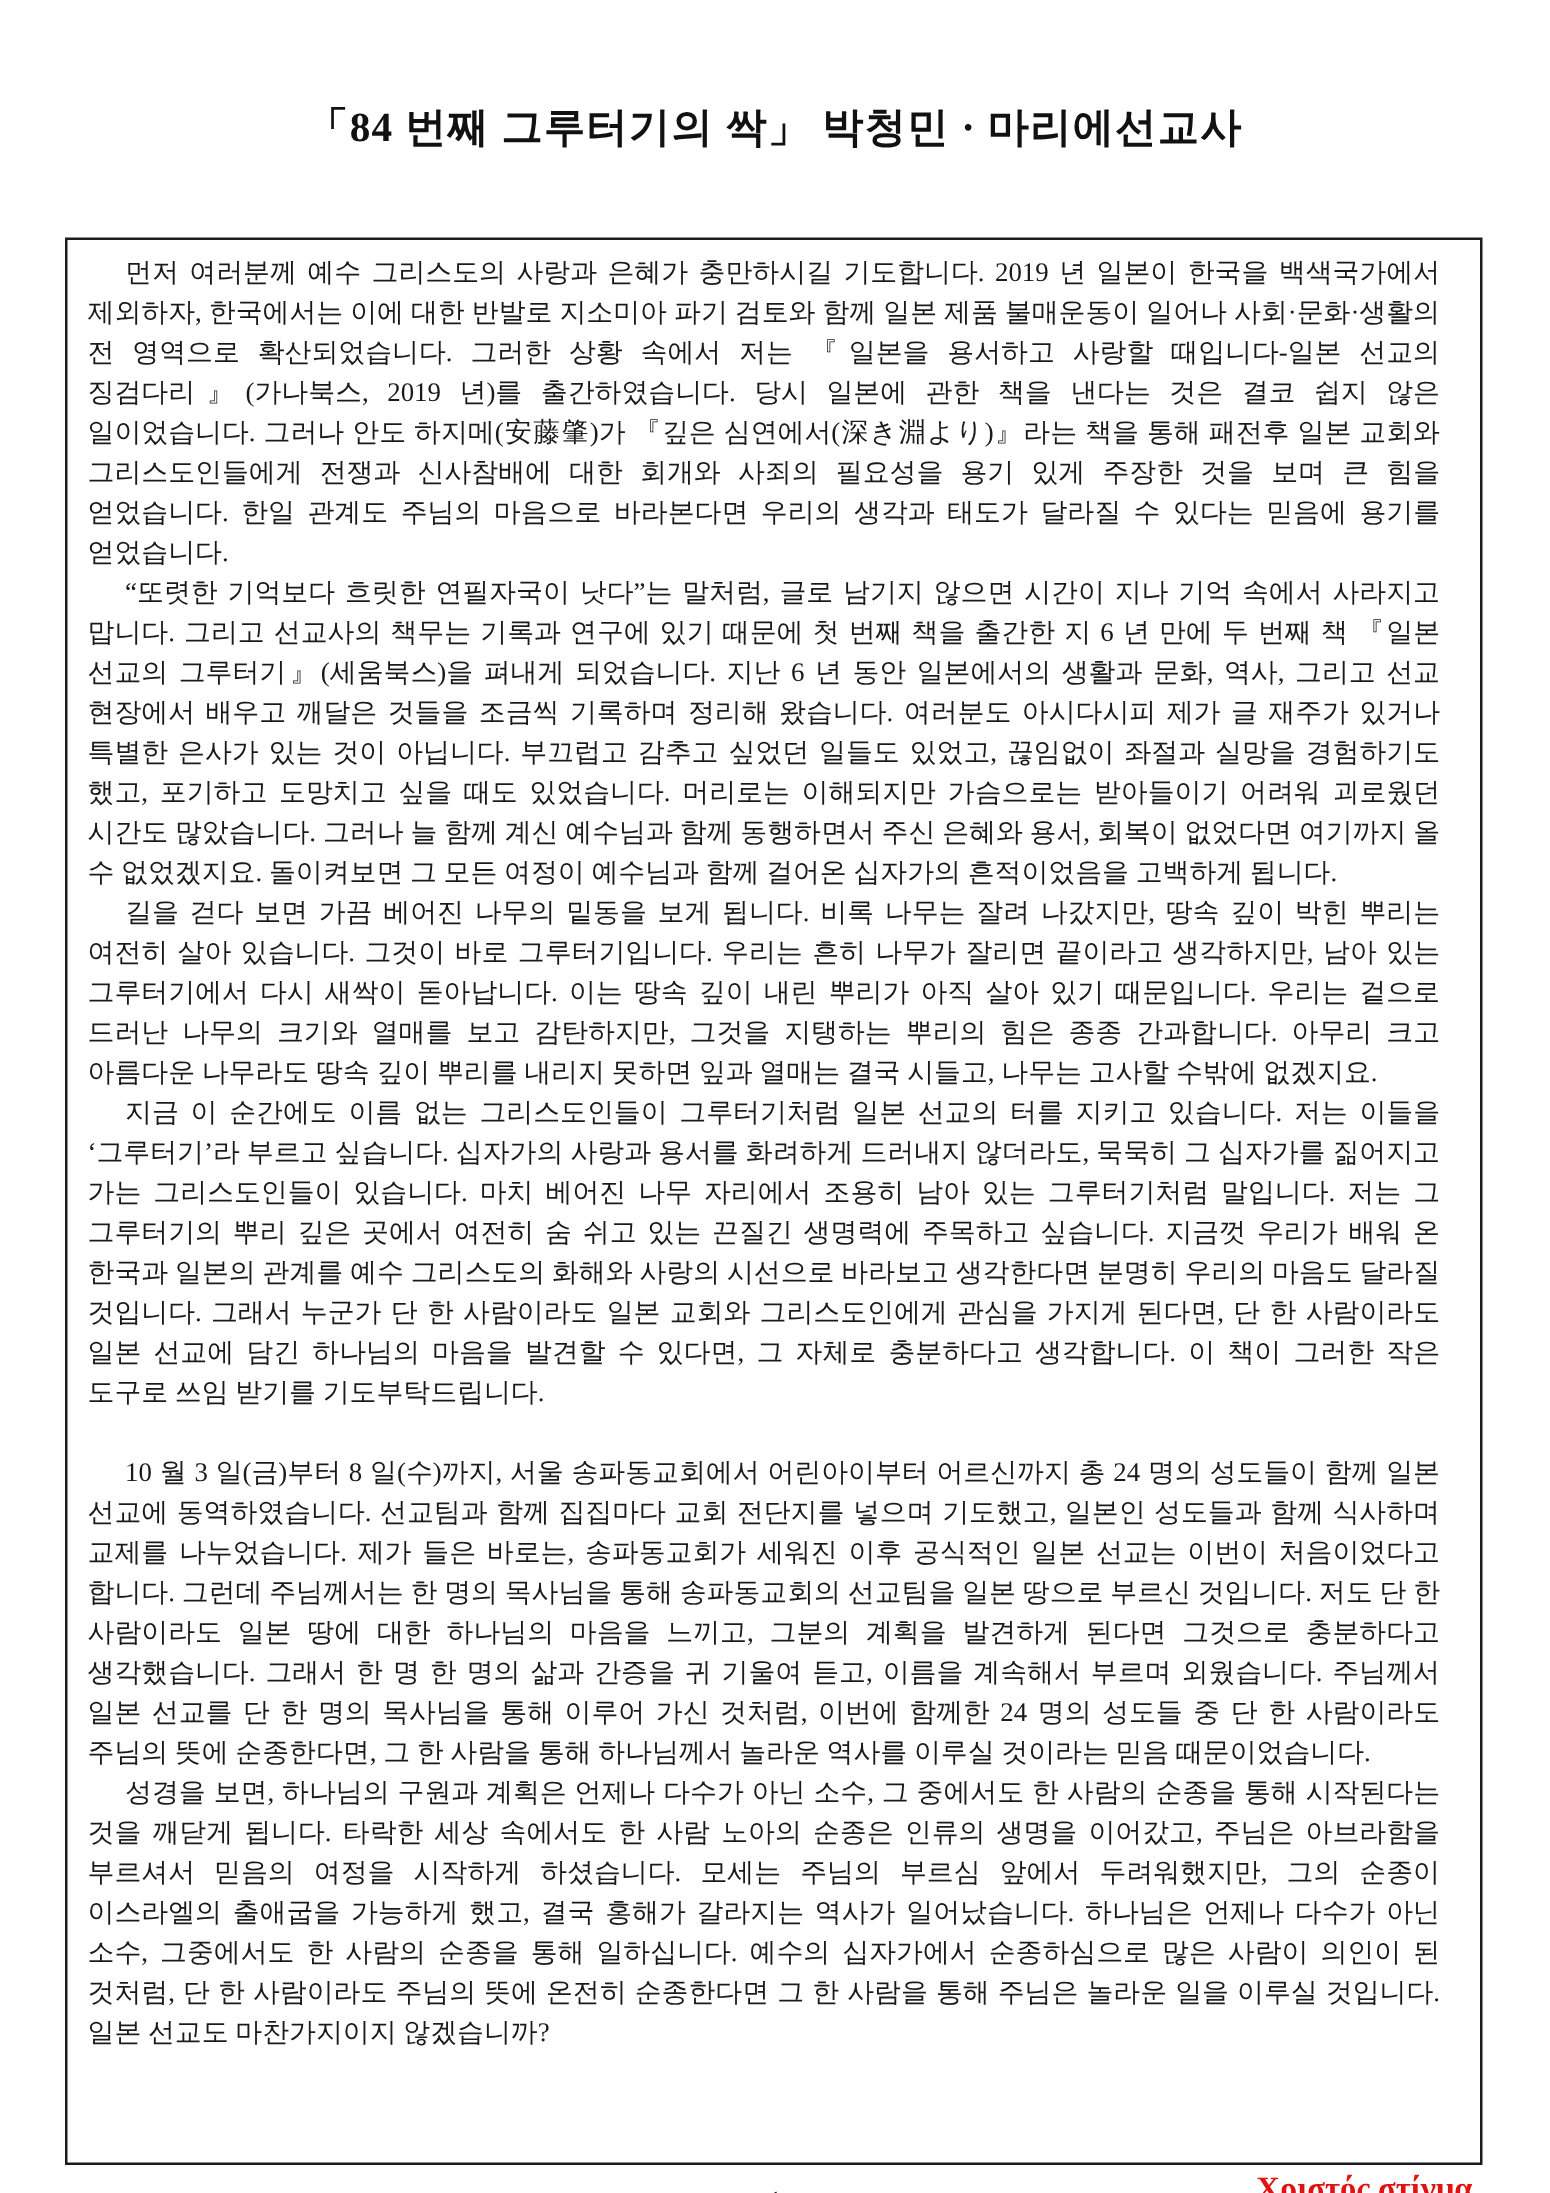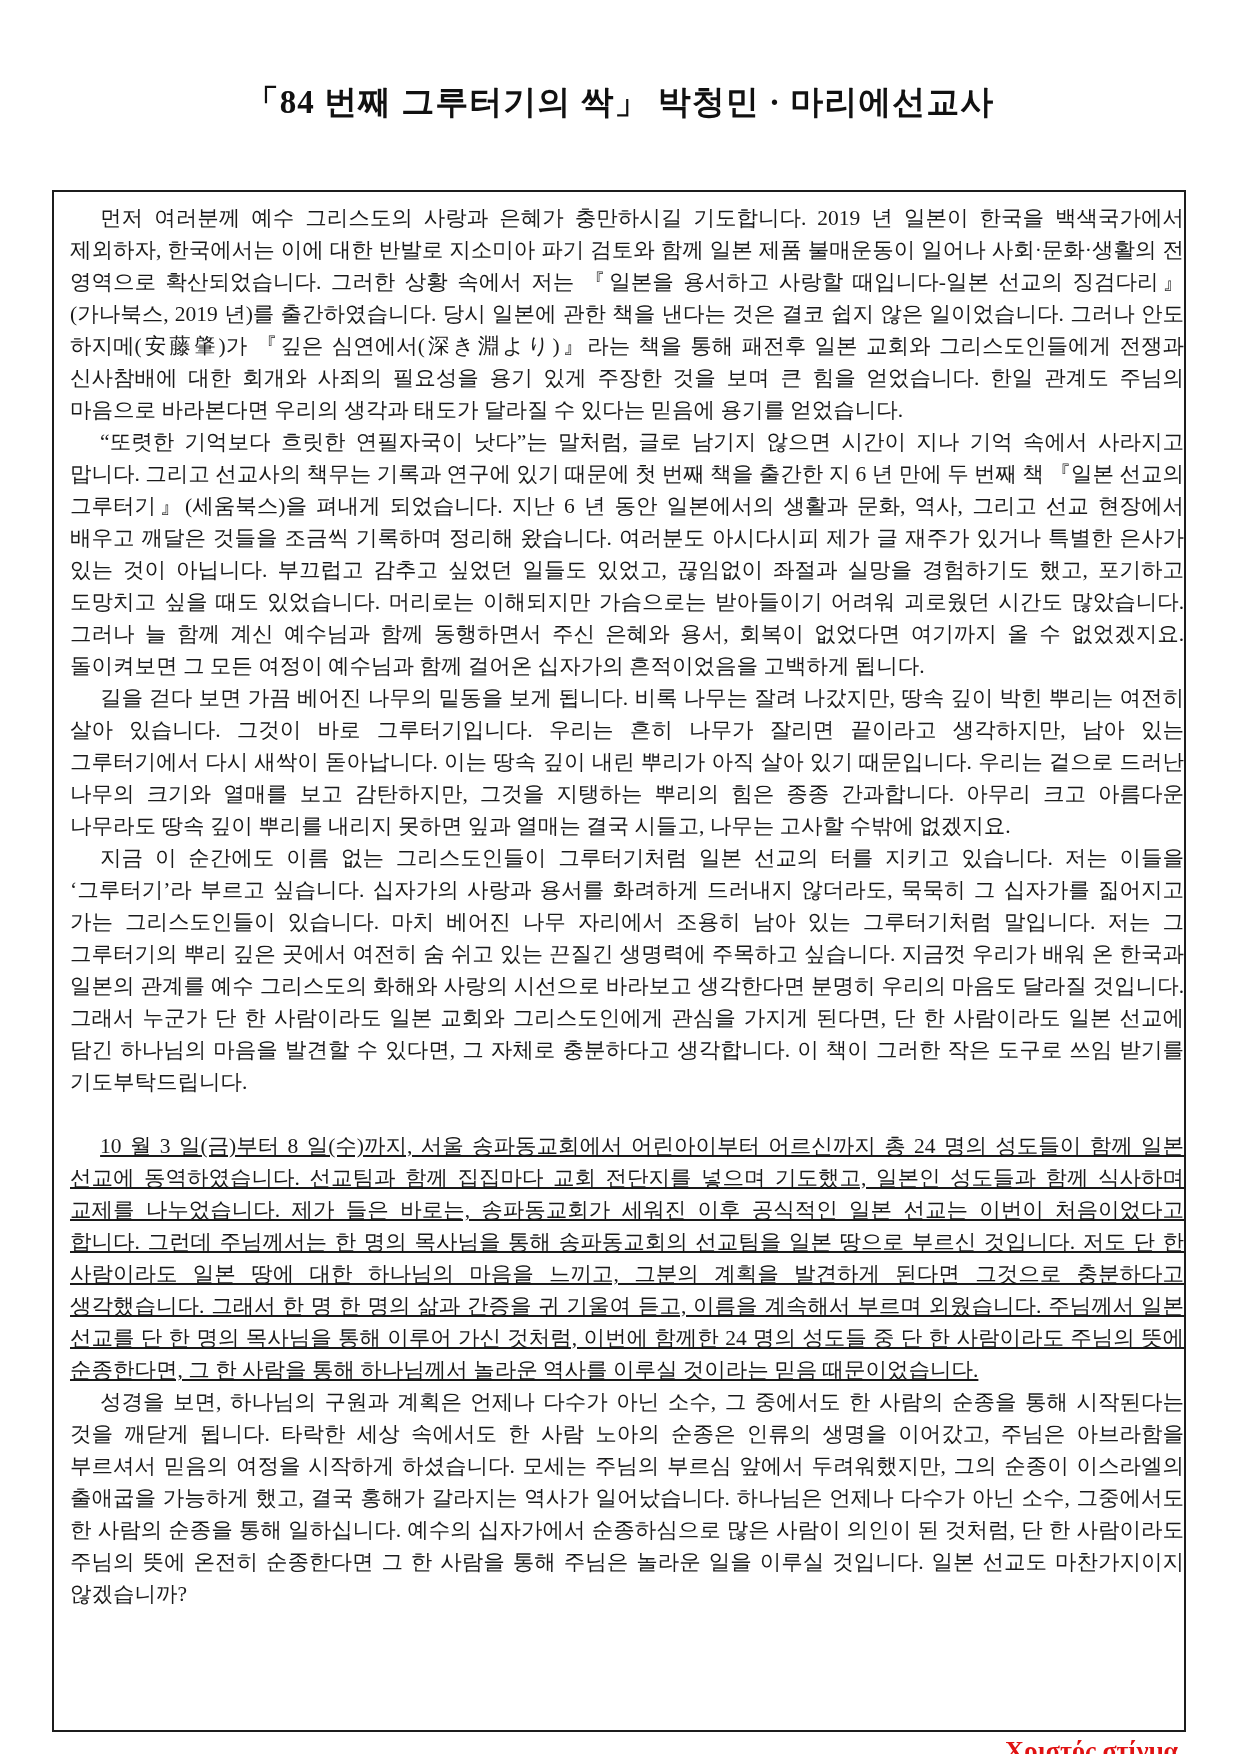--- a/index.html
+++ b/index.html
@@ -27,32 +27,32 @@
     font-size: 24px;
     font-weight: bold;
   }
   .content-box {
     position: absolute;
     left: 52px;
     top: 150px;
     width: 1134px;
     height: 1542px;
     border: 2px solid #1c1c1c;
-    padding: 10px 0 0 16px;
+    padding: 10px 32px 0 16px;
     overflow: hidden;
   }
   .para {
     font-size: 21.5px;
     line-height: 32px;
     text-align: justify;
     text-indent: 1.4em;
     word-break: keep-all;
     color: #1a1a1a;
   }
-  .para.spacer { margin-top: 32px; text-decoration: underline; }
+  .para.spacer { margin-top: 32px; }
   .footer-page {
     position: absolute;
     left: 0;
     right: 0;
     bottom: 20px;
     text-align: center;
     font-size: 22px;
     color: #111111;
   }
   .footer-motto {

